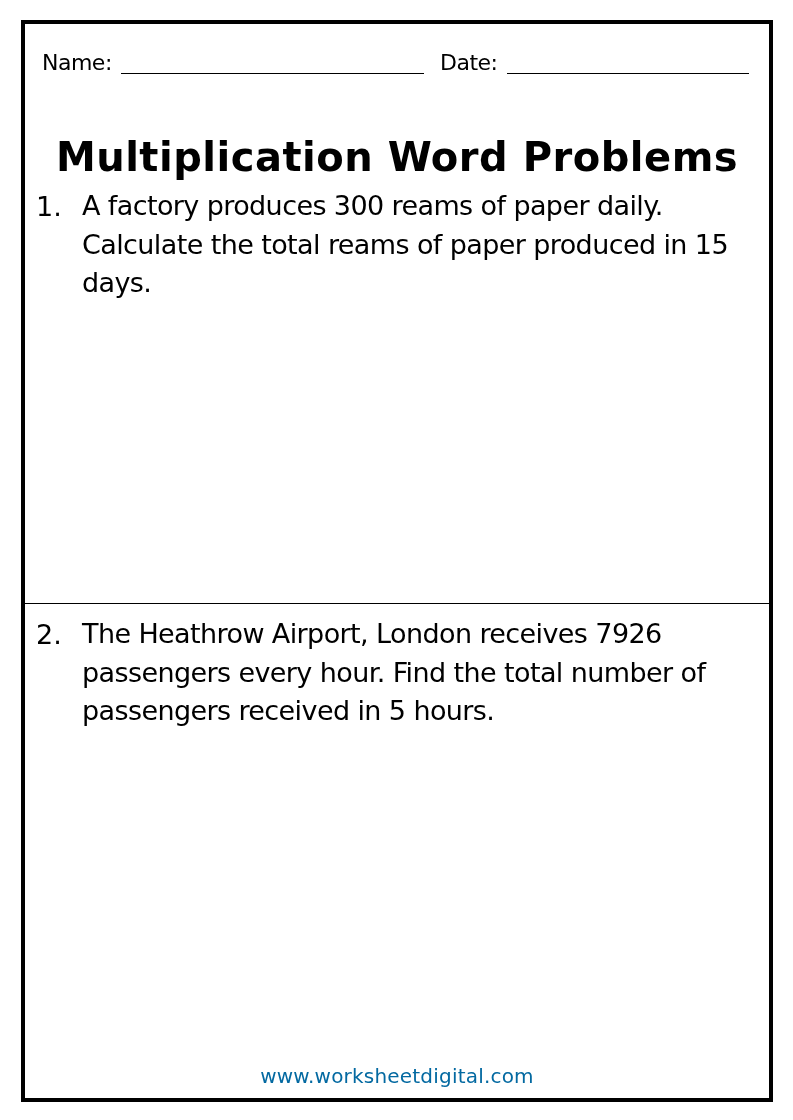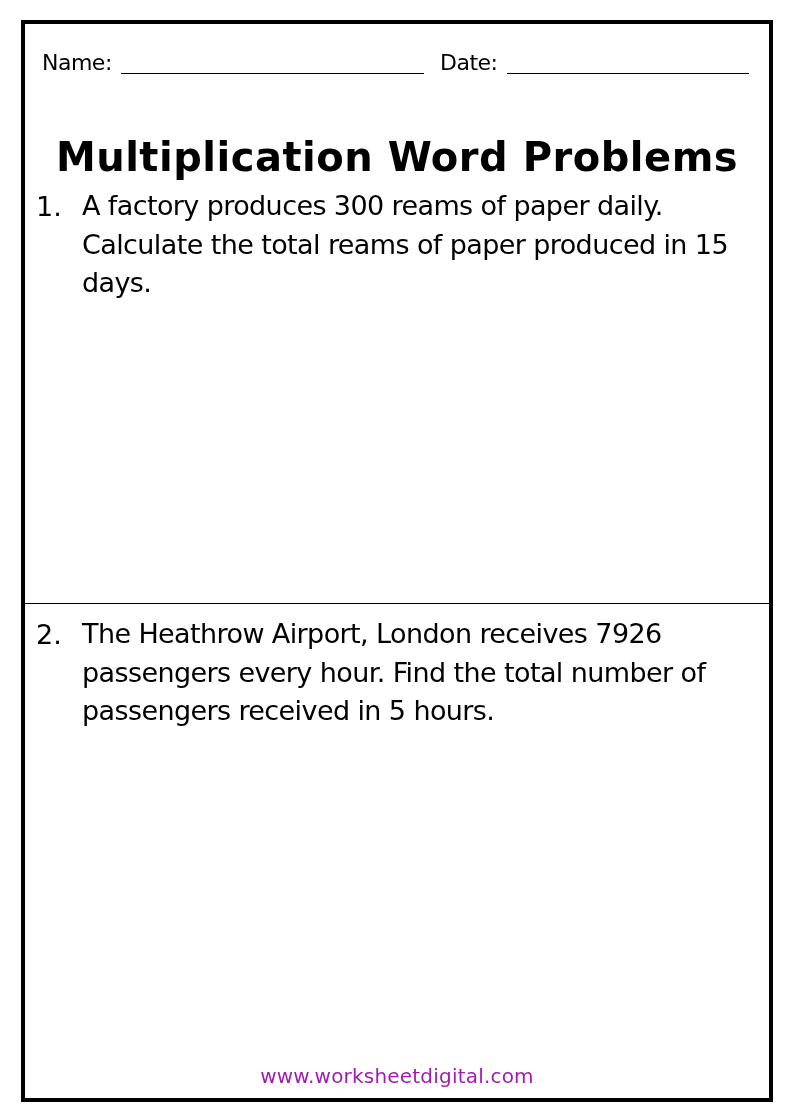--- a/index.html
+++ b/index.html
@@ -15,21 +15,21 @@
            font-family: "DejaVu Sans", sans-serif; font-weight: bold; font-size: 40px;
            line-height: 50px; letter-spacing: 0.5px; margin-top: 32px; }
   .problem { position: absolute; left: 0; width: 100%; }
   .problem .num { position: absolute; left: 11px; top: 0; font-size: 27px; line-height: 39px; }
   .problem .text { position: absolute; left: 57px; right: 6px; top: 0; font-size: 27px;
                    line-height: 38.5px; letter-spacing: -0.6px; }
   .divider { position: absolute; left: 0; width: 100%; top: 579px; height: 0;
              border-top: 1.5px solid #000; }
   .footer { position: absolute; left: 0; width: 100%; top: 1040px; text-align: center;
             font-family: "DejaVu Sans", sans-serif; font-size: 20px; line-height: 24px;
-            color: #a21caf; letter-spacing: 0.2px; }
+            color: #0369a1; letter-spacing: 0.2px; }
 </style>
 </head>
 <body>
 
 <div class="sheet">
 
   <div class="header-row">
     <span class="field-label" style="left:17px;">Name:</span>
     <div class="field-line" style="left:96px; width:303px;"></div>
     <span class="field-label" style="left:415px;">Date:</span>

